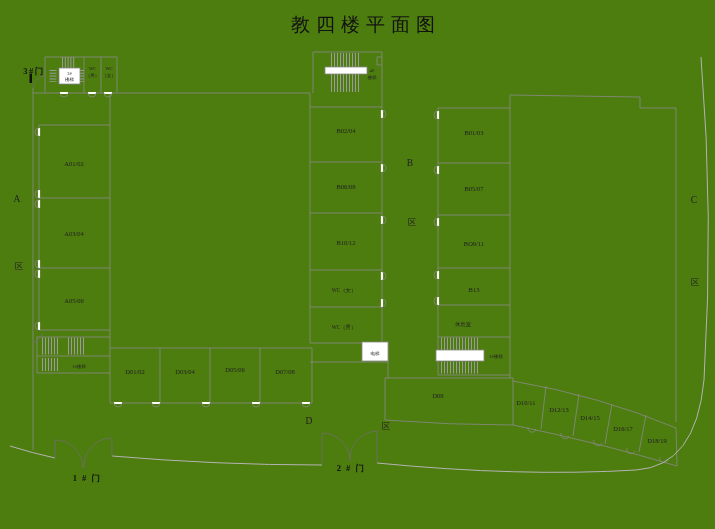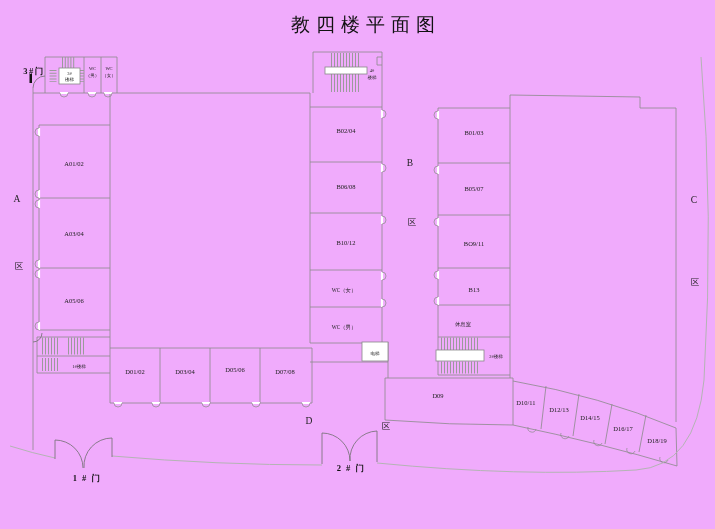--- a/index.html
+++ b/index.html
@@ -1,16 +1,16 @@
 <!DOCTYPE html>
 <html><head>
 <meta charset="utf-8">
 <style>
   html,body{margin:0;padding:0;background:#fff;}
-  .stage{position:relative;width:715px;height:529px;background:#f0abfc;overflow:hidden;
+  .stage{position:relative;width:715px;height:529px;background:#4d7c0f;overflow:hidden;
          font-family:"Liberation Serif","DejaVu Serif",serif;}
   svg{position:absolute;left:0;top:0;}
   .w{stroke:#8a8a8a;stroke-width:0.8;fill:none;}
   .mask{stroke:#ffffff;stroke-width:2.2;fill:none;}
   .notch{stroke:#8a8a8a;stroke-width:0.7;fill:none;}
   .hatch{stroke:#9b9b9b;fill:none;}
   .box{fill:#ffffff;stroke:#888;stroke-width:0.8;}
   .door{stroke:#6f6f6f;stroke-width:0.8;fill:none;}
   .curve{stroke:#b4b4b4;stroke-width:1;fill:none;}
   text{fill:#222;}

